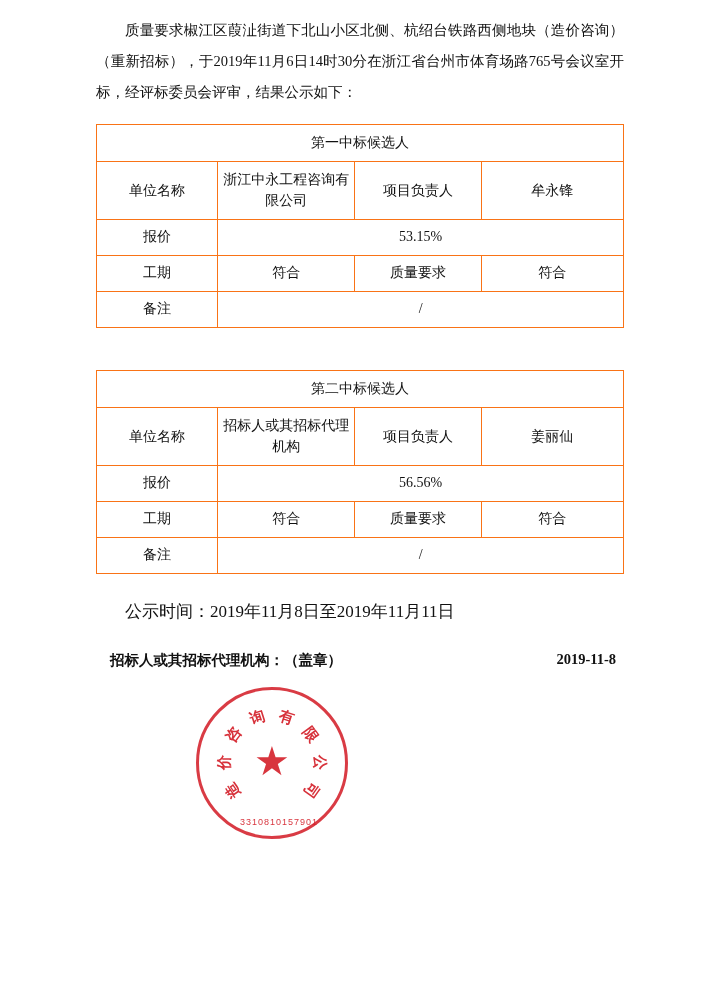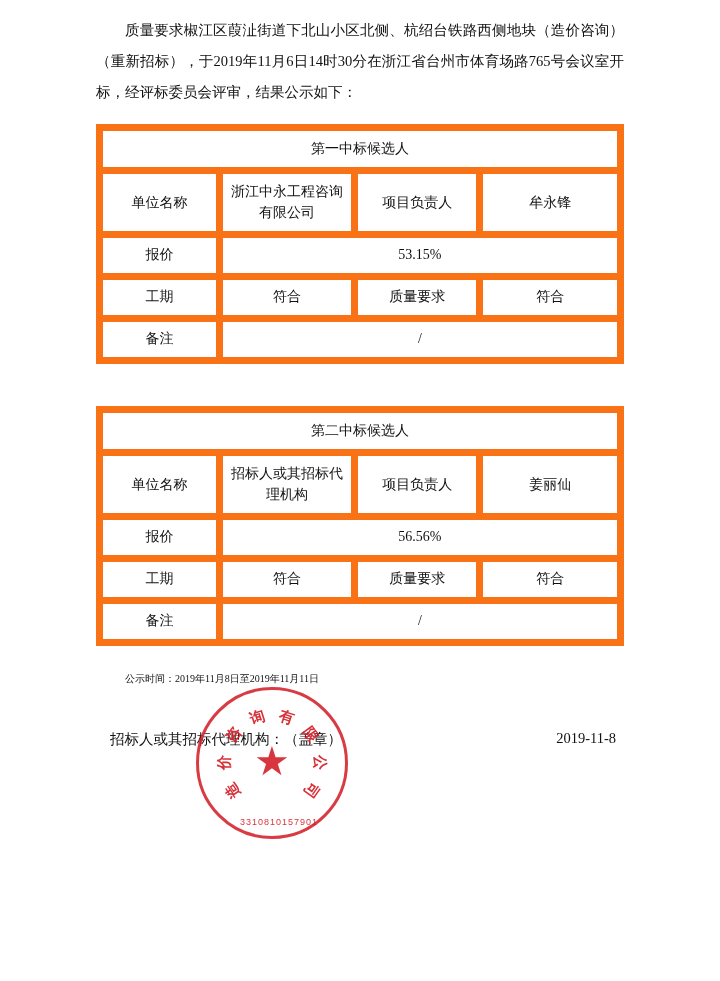--- a/index.html
+++ b/index.html
@@ -39,48 +39,49 @@
   .para .u {
     margin-top: 13px;
   }
   .tbl {
     width: 100%;
     border-collapse: collapse;
     margin-top: 16px;
     font-size: 14px;
   }
   .tbl td {
-    border: 7px solid #f97316;
+    border: 1px solid #f97316;
     height: 31px;
     text-align: center;
     vertical-align: middle;
     padding: 2px 4px;
   }
   .tbl td.tall {
     height: 53px;
     line-height: 21px;
   }
   .tbl .hdr {
     height: 32px;
   }
   .gap {
     height: 26px;
   }
   .notice-time {
-    font-size: 10px;
+    font-size: 17px;
     margin-top: 26px;
     text-indent: 29px;
   }
   .sign-row {
     position: relative;
-    margin-top: 44px;
+    margin-top: 28px;
     font-size: 14.5px;
     display: flex;
     justify-content: space-between;
     align-items: flex-start;
+    font-weight: bold;
   }
   .sign-left {
     text-indent: 14px;
   }
   .sign-date {
     padding-right: 8px;
     text-align: center;
   }
   
   .seal {

